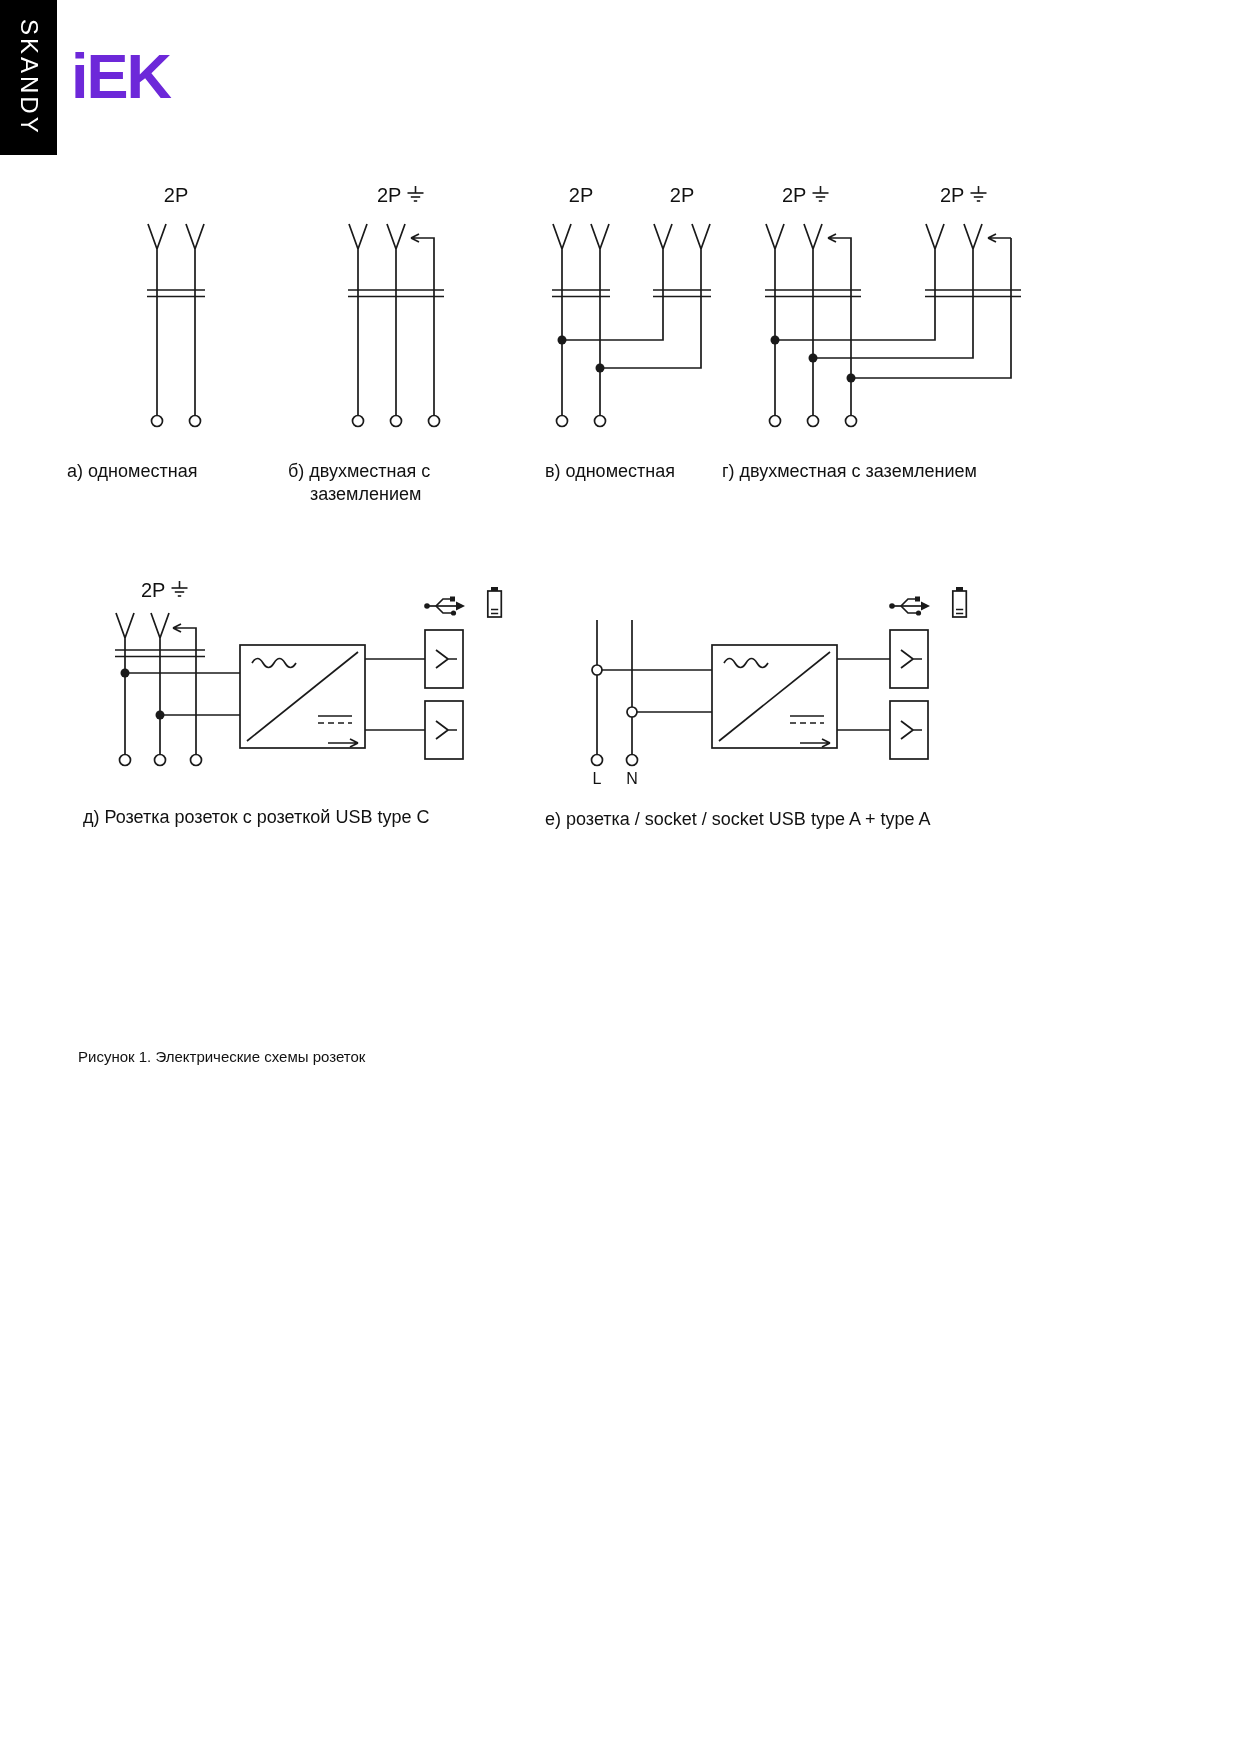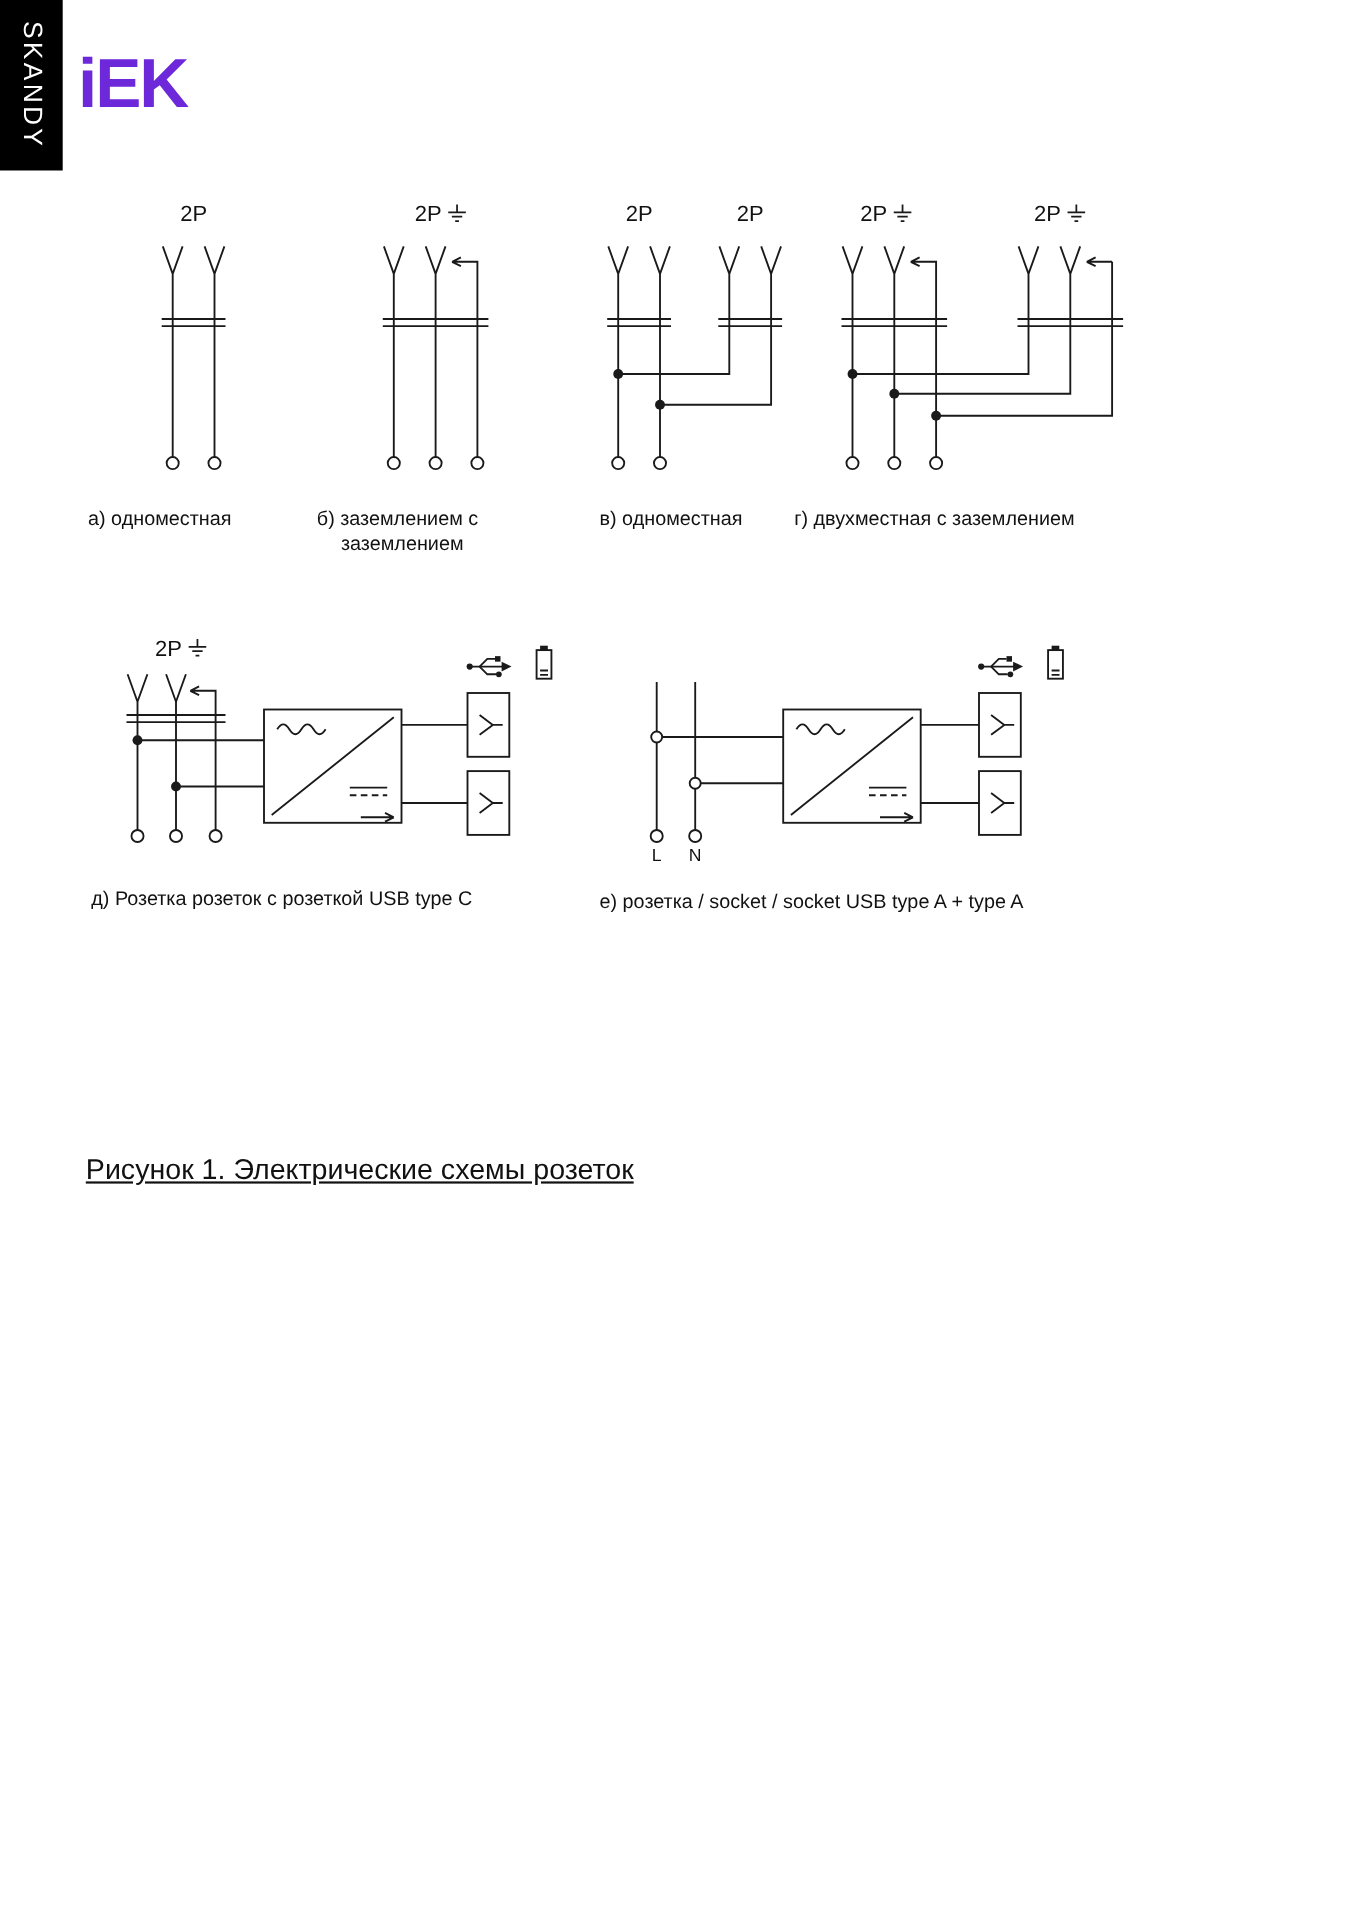--- a/index.html
+++ b/index.html
@@ -11,21 +11,21 @@
   .brand-logo{position:absolute;left:71px;top:40px;font-size:63px;font-weight:bold;
               letter-spacing:-2px;color:#6d28d9;}
   .schematics{position:absolute;left:0;top:0;}
   .lbl{position:absolute;white-space:nowrap;}
   .cap{font-size:18px;line-height:1.25;}
   .pole{font-size:20px;}
   .pole.flex{display:flex;align-items:flex-start;gap:5px;}
   .pole.flex svg{margin-top:1px;}
   .center{text-align:center;}
   .term{font-size:16px;}
-  .fig{font-size:26px;text-decoration:underline;}
+  .fig{font-size:15px;}
   .indent{padding-left:22px;}
 </style>
 </head>
 <body>
 
 <div class="page">
 
   <div class="series-tab">
     <span>SKANDY</span>
   </div>
@@ -201,23 +201,23 @@
           <path d="M1.5 8 H17.5"></path>
           <path d="M4.8 12 H14.2"></path>
           <path d="M7.8 16 H11.2"></path>
       </g>
     </svg>
   </div>
 
   <div class="lbl term center" style="left:590px;top:770px;width:14px">L</div>
   <div class="lbl term center" style="left:625px;top:770px;width:14px">N</div>
 
-  <div class="lbl cap" style="left:80px;top:460px">а) одноместная</div>
+  <div class="lbl cap" style="left:67px;top:460px">а) одноместная</div>
   <div class="lbl cap" style="left:288px;top:460px">
-    <div>б) заземлением с</div>
+    <div>б) двухместная с</div>
     <div class="indent">заземлением</div>
   </div>
   <div class="lbl cap" style="left:545px;top:460px">в) одноместная</div>
   <div class="lbl cap" style="left:722px;top:460px">г) двухместная с заземлением</div>
   <div class="lbl cap" style="left:83px;top:806px">д) Розетка розеток с розеткой USB type C</div>
   <div class="lbl cap" style="left:545px;top:808px">е) розетка / socket / socket USB type A + type A</div>
 
   <div class="lbl fig" style="left:78px;top:1048px">Рисунок 1. Электрические схемы розеток</div>
 
 </div>

